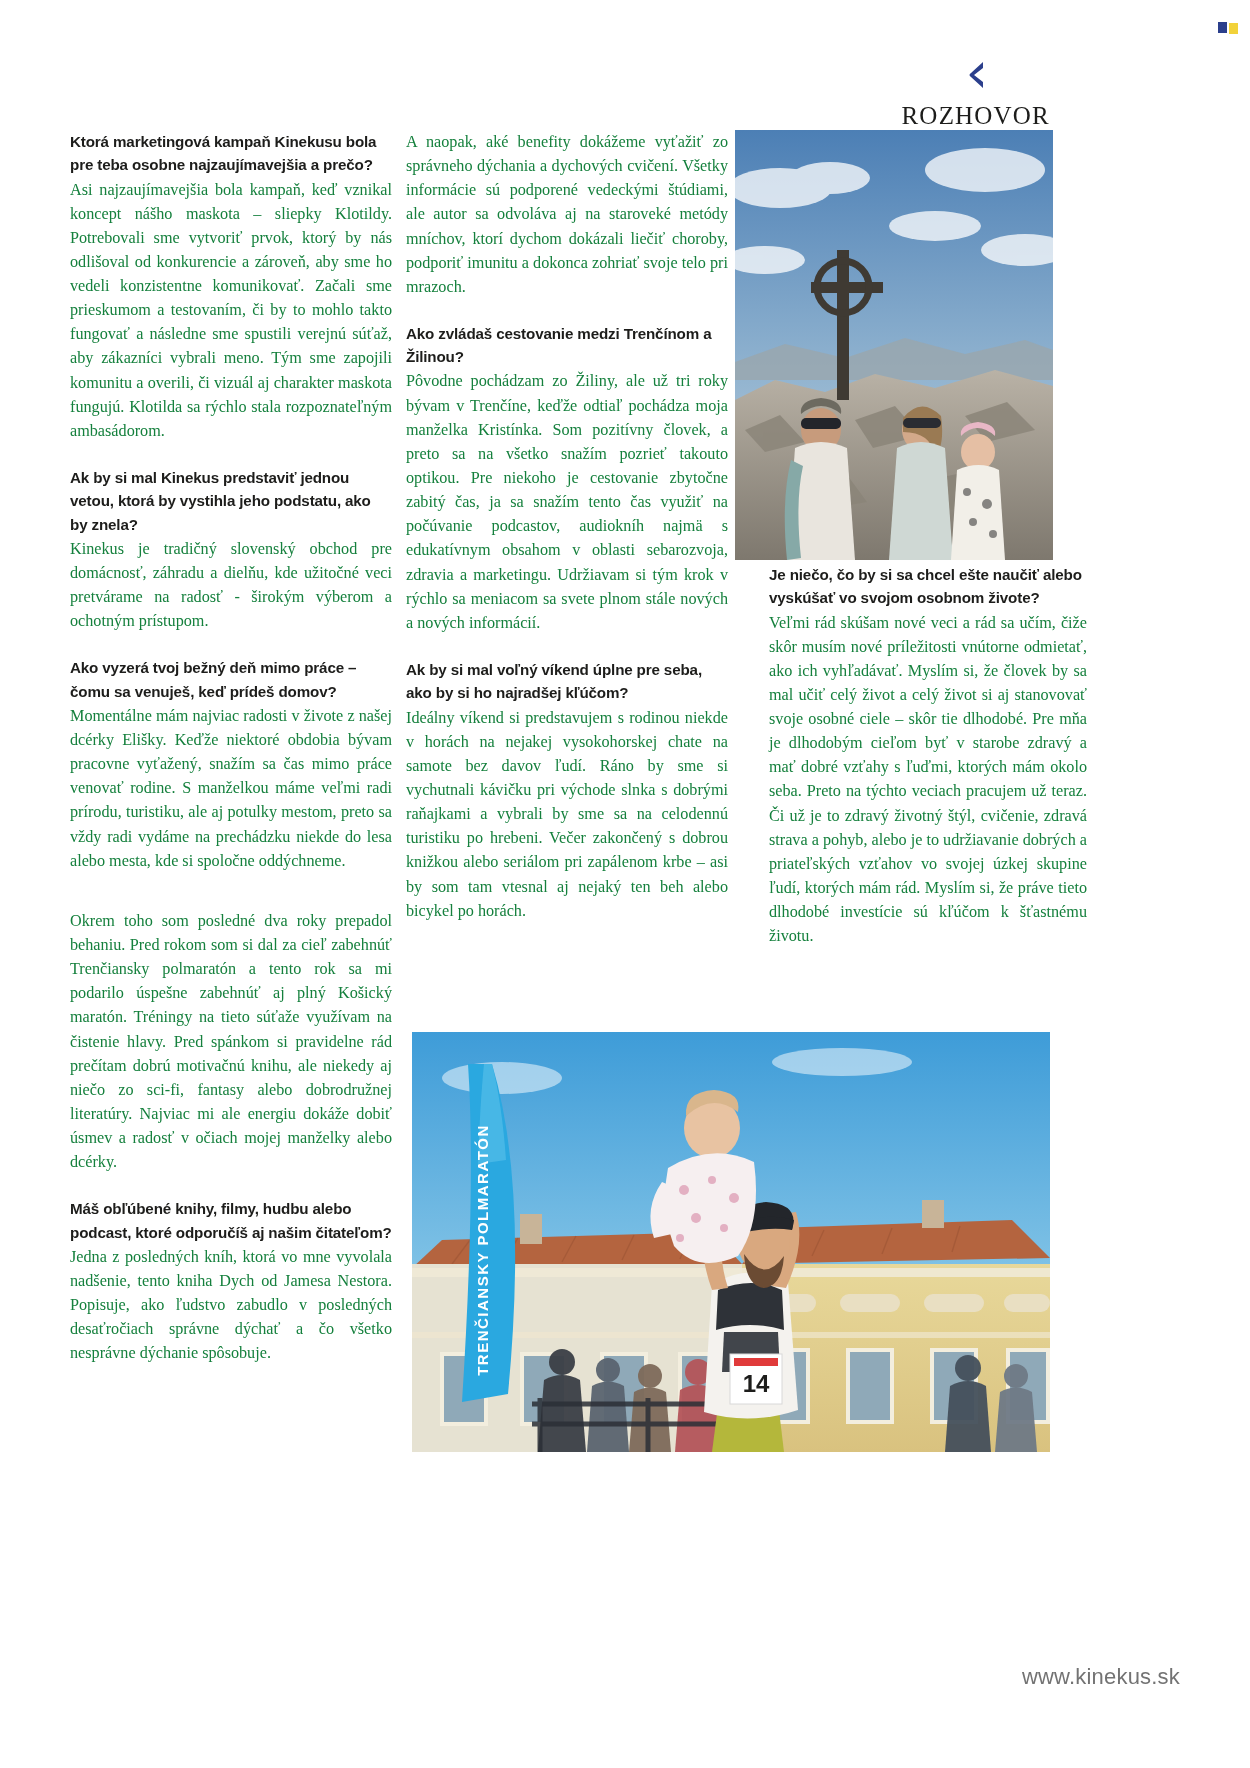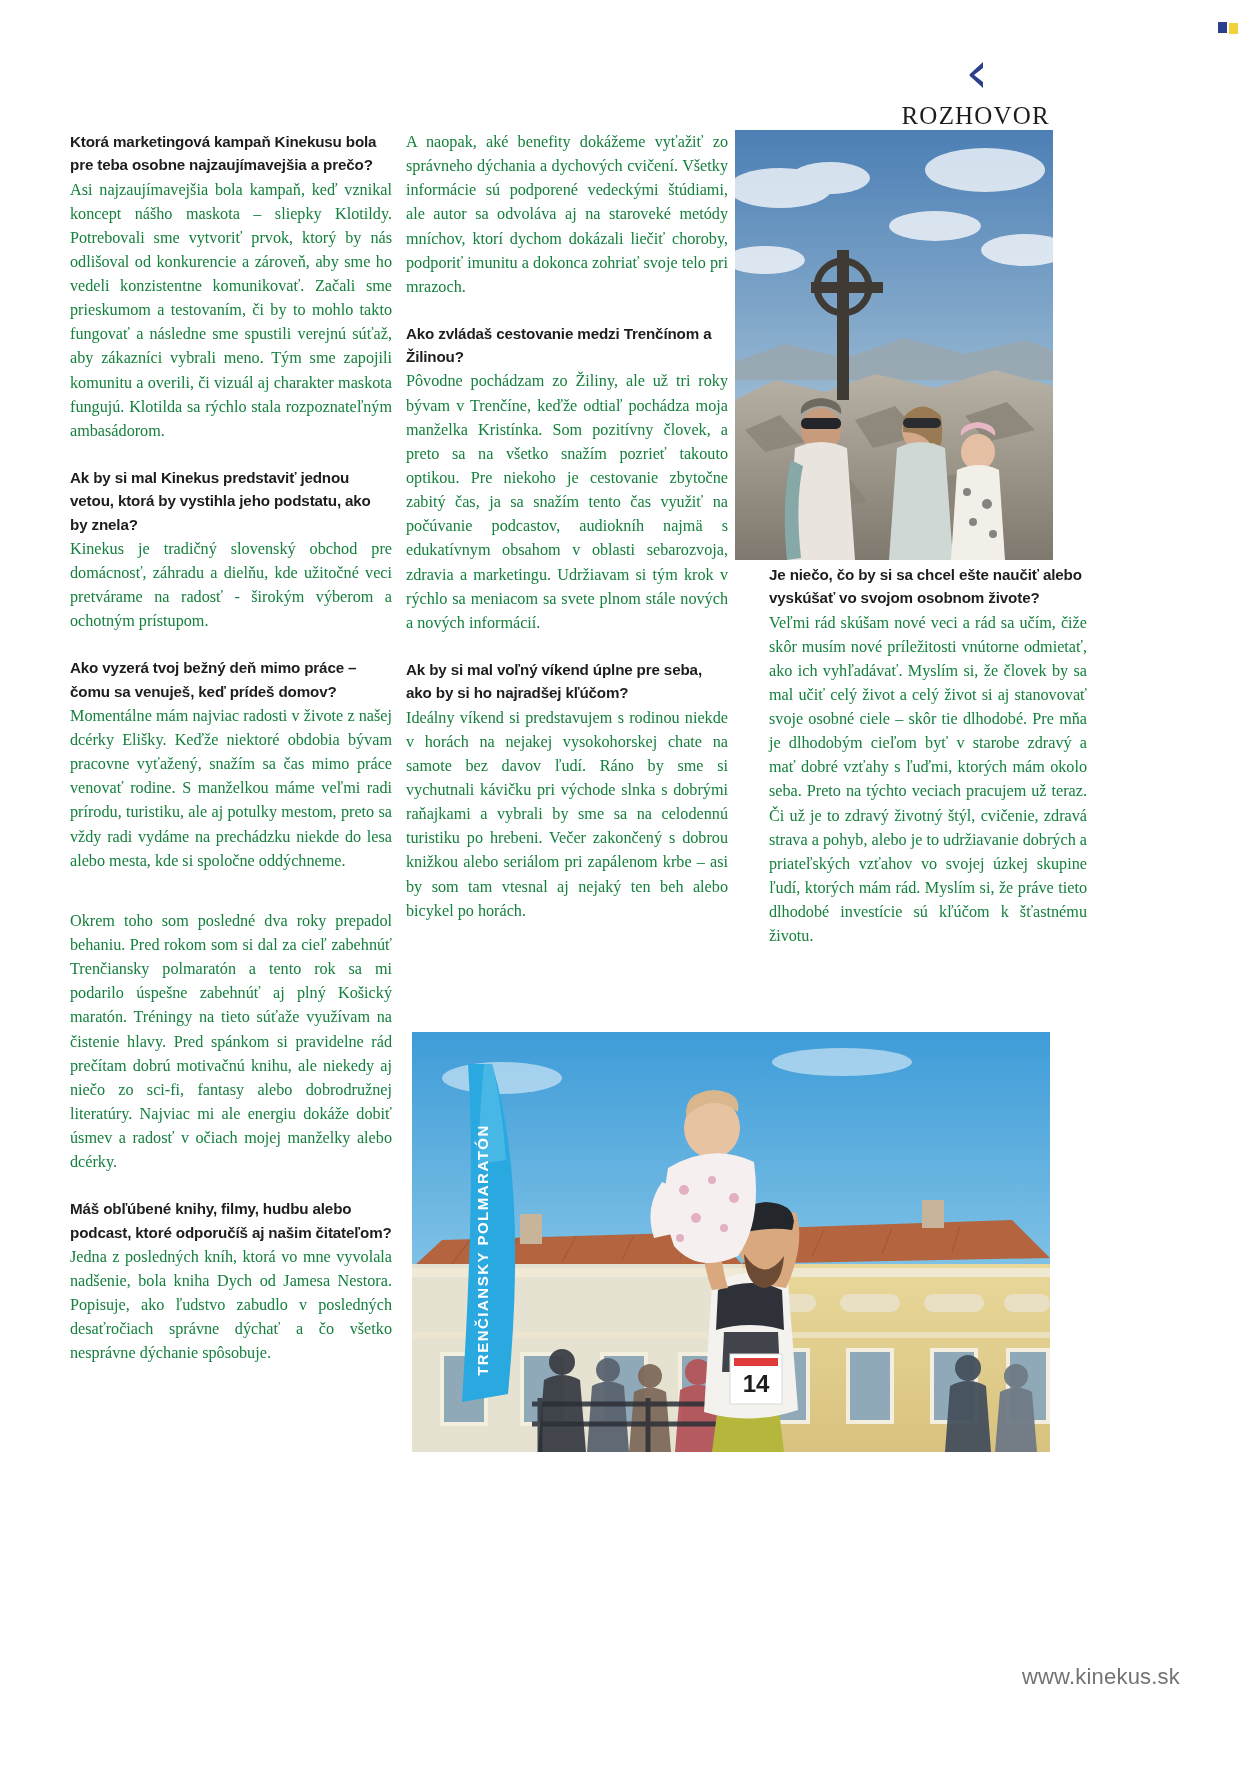--- a/index.html
+++ b/index.html
@@ -112,21 +112,21 @@
 
   <div class="col col1">
       <h3 class="q">Ktorá marketingová kampaň Kinekusu bola pre teba osobne najzaujímavejšia a prečo?</h3>
       <p class="a">Asi najzaujímavejšia bola kampaň, keď vznikal koncept nášho maskota – sliepky Klotildy. Potrebovali sme vytvoriť prvok, ktorý by nás odlišoval od konkurencie a zároveň, aby sme ho vedeli konzistentne komunikovať. Začali sme prieskumom a testovaním, či by to mohlo takto fungovať a následne sme spustili verejnú súťaž, aby zákazníci vybrali meno. Tým sme zapojili komunitu a overili, či vizuál aj charakter maskota fungujú. Klotilda sa rýchlo stala rozpoznateľným ambasádorom.</p>
       <h3 class="q">Ak by si mal Kinekus predstaviť jednou vetou, ktorá by vystihla jeho podstatu, ako by znela?</h3>
       <p class="a">Kinekus je tradičný slovenský obchod pre domácnosť, záhradu a dielňu, kde užitočné veci pretvárame na radosť - širokým výberom a ochotným prístupom.</p>
       <h3 class="q">Ako vyzerá tvoj bežný deň mimo práce – čomu sa venuješ, keď prídeš domov?</h3>
       <p class="a">Momentálne mám najviac radosti v živote z našej dcérky Elišky. Keďže niektoré obdobia bývam pracovne vyťažený, snažím sa čas mimo práce venovať rodine. S manželkou máme veľmi radi prírodu, turistiku, ale aj potulky mestom, preto sa vždy radi vydáme na prechádzku niekde do lesa alebo mesta, kde si spoločne oddýchneme.</p>
       <p class="a">Okrem toho som posledné dva roky prepadol behaniu. Pred rokom som si dal za cieľ zabehnúť Trenčiansky polmaratón a tento rok sa mi podarilo úspešne zabehnúť aj plný Košický maratón. Tréningy na tieto súťaže využívam na čistenie hlavy. Pred spánkom si pravidelne rád prečítam dobrú motivačnú knihu, ale niekedy aj niečo zo sci-fi, fantasy alebo dobrodružnej literatúry. Najviac mi ale energiu dokáže dobiť úsmev a radosť v očiach mojej manželky alebo dcérky.</p>
       <h3 class="q">Máš obľúbené knihy, filmy, hudbu alebo podcast, ktoré odporučíš aj našim čitateľom?</h3>
-      <p class="a">Jedna z posledných kníh, ktorá vo mne vyvolala nadšenie, bola kniha Dych od Jamesa Nestora. Popisuje, ako ľudstvo zabudlo v posledných desaťročiach správne dýchať a čo všetko nesprávne dýchanie spôsobuje.</p>
+      <p class="a">Jedna z posledných kníh, ktorá vo mne vyvolala nadšenie, tento kniha Dych od Jamesa Nestora. Popisuje, ako ľudstvo zabudlo v posledných desaťročiach správne dýchať a čo všetko nesprávne dýchanie spôsobuje.</p>
     </div>
 
   <div class="col col2">
       <p class="a">A naopak, aké benefity dokážeme vyťažiť zo správneho dýchania a dychových cvičení. Všetky informácie sú podporené vedeckými štúdiami, ale autor sa odvoláva aj na staroveké metódy mníchov, ktorí dychom dokázali liečiť choroby, podporiť imunitu a dokonca zohriať svoje telo pri mrazoch.</p>
       <h3 class="q">Ako zvládaš cestovanie medzi Trenčínom a Žilinou?</h3>
       <p class="a">Pôvodne pochádzam zo Žiliny, ale už tri roky bývam v Trenčíne, keďže odtiaľ pochádza moja manželka Kristínka. Som pozitívny človek, a preto sa na všetko snažím pozrieť takouto optikou. Pre niekoho je cestovanie zbytočne zabitý čas, ja sa snažím tento čas využiť na počúvanie podcastov, audiokníh najmä s edukatívnym obsahom v oblasti sebarozvoja, zdravia a marketingu. Udržiavam si tým krok v rýchlo sa meniacom sa svete plnom stále nových a nových informácií.</p>
       <h3 class="q">Ak by si mal voľný víkend úplne pre seba, ako by si ho najradšej kľúčom?</h3>
       <p class="a">Ideálny víkend si predstavujem s rodinou niekde v horách na nejakej vysokohorskej chate na samote bez davov ľudí. Ráno by sme si vychutnali kávičku pri východe slnka s dobrými raňajkami a vybrali by sme sa na celodennú turistiku po hrebeni. Večer zakončený s dobrou knižkou alebo seriálom pri zapálenom krbe – asi by som tam vtesnal aj nejaký ten beh alebo bicykel po horách.</p>
     </div>
 

